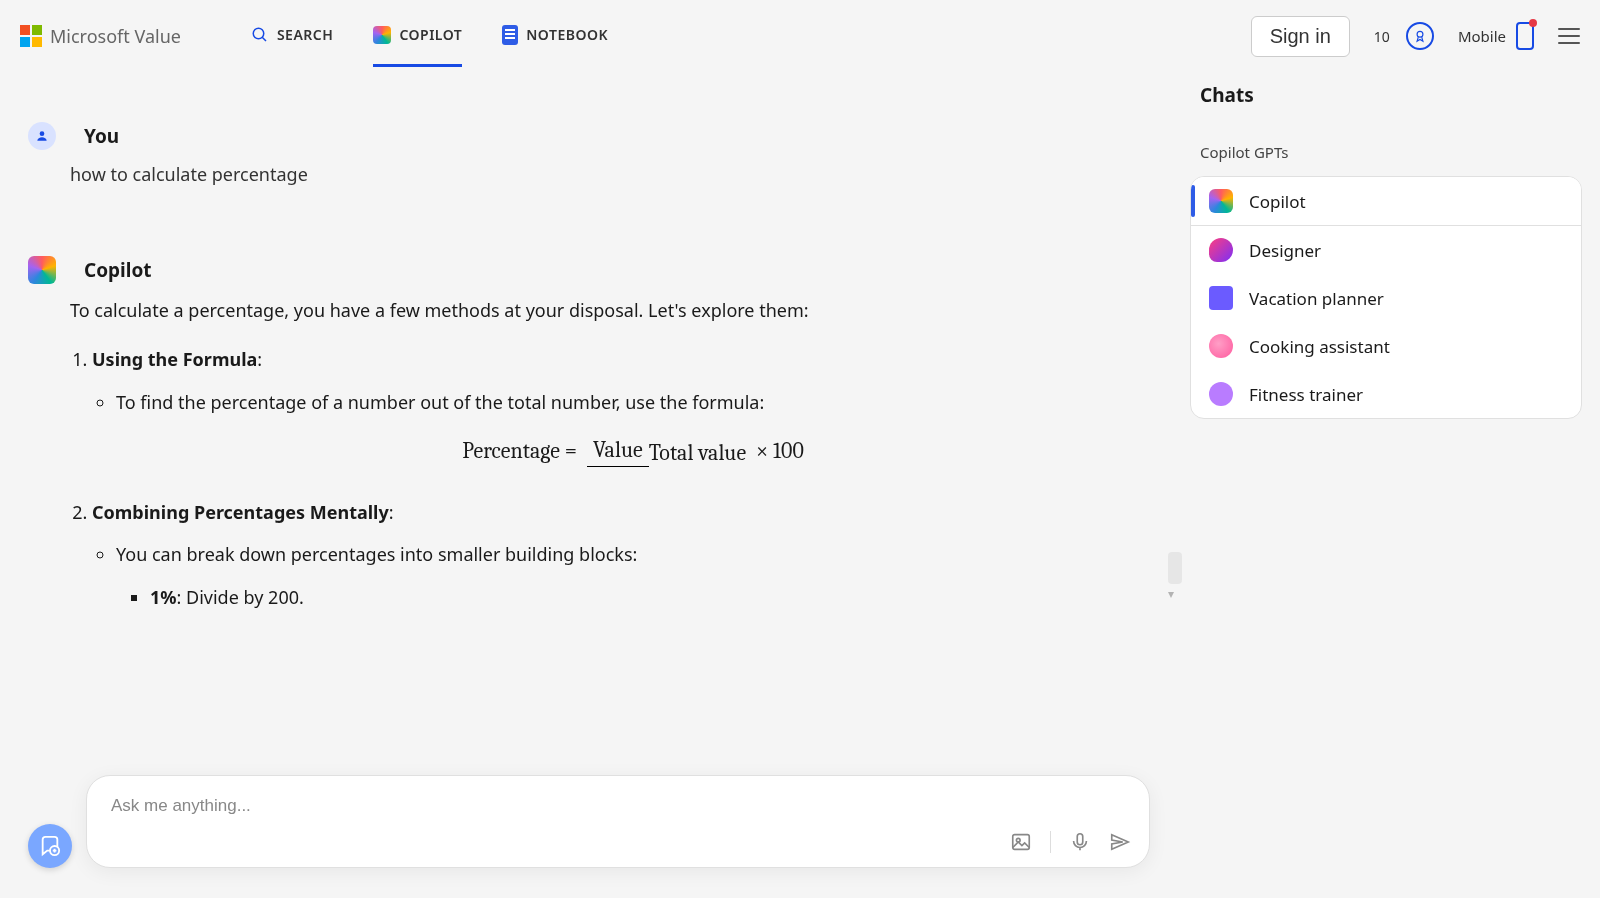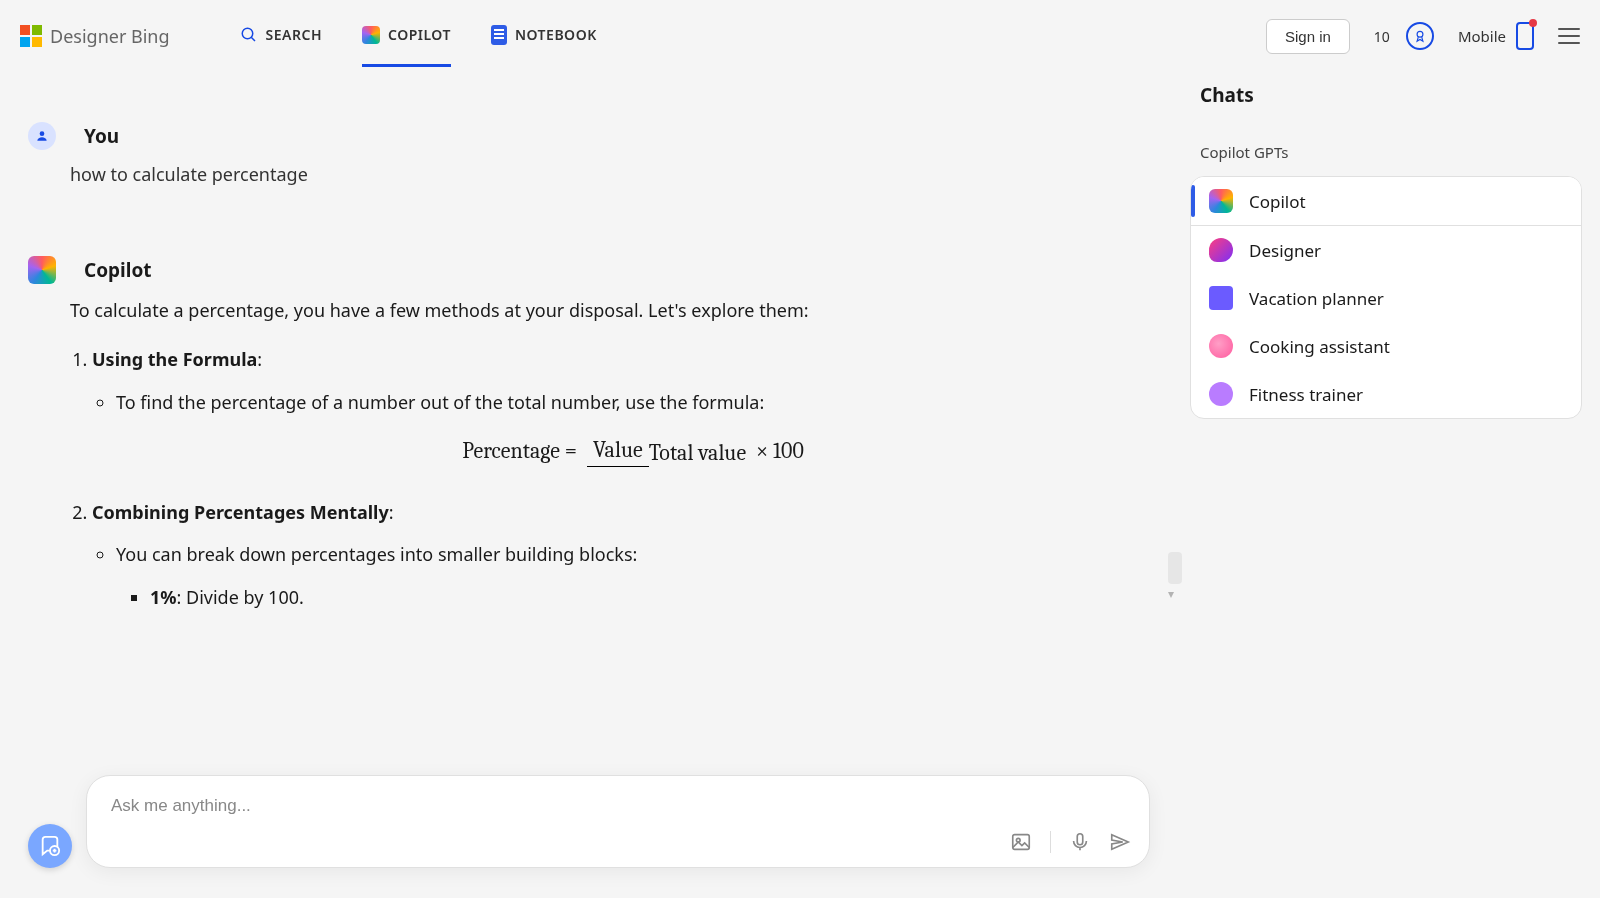--- a/index.html
+++ b/index.html
@@ -46,21 +46,21 @@
   .search-icon{width:18px;height:18px;}
   .copilot-icon-sm{
     width:18px;height:18px;border-radius:4px;
     background:conic-gradient(#ff5a5f,#ffb300,#00b894,#2e86de,#a463f2,#ff5a5f);
   }
   .notebook-icon{width:16px;height:20px;background:#2e5ce6;border-radius:3px;position:relative;}
   .notebook-icon::after{content:"";position:absolute;top:4px;left:3px;right:3px;height:2px;background:#fff;box-shadow:0 4px 0 #fff,0 8px 0 #fff;}
   .header-right{margin-left:auto;display:flex;align-items:center;gap:24px;}
   .signin-btn{
     border:1px solid #ccc;background:#fff;padding:8px 18px;border-radius:6px;
-    font-size:15px;color:#333;cursor:pointer;
+    font-size:20px;color:#333;cursor:pointer;
   }
   .rewards{
     display:flex;align-items:center;gap:16px;font-size:14px;color:#333;
   }
   .medal-icon{width:28px;height:28px;border:2px solid var(--accent);border-radius:50%;display:flex;align-items:center;justify-content:center;}
   .medal-icon svg{width:14px;height:14px;}
   .mobile-link{display:flex;align-items:center;gap:10px;font-size:15px;color:#333;cursor:pointer;}
   .phone-icon{width:18px;height:28px;border:2px solid var(--accent);border-radius:4px;position:relative;}
   .phone-icon::after{content:"";position:absolute;top:-5px;right:-5px;width:8px;height:8px;background:#e63946;border-radius:50%;}
   .hamburger{display:flex;flex-direction:column;gap:5px;cursor:pointer;}
@@ -170,21 +170,21 @@
 <body>
 
 <div class="header">
   <div class="bing-logo">
     <span class="ms-squares">
       <span class="sq1"></span>
         <span class="sq2"></span>
         <span class="sq3"></span>
         <span class="sq4"></span>
     </span>
-    <span>Designer Bing</span>
+    <span>Microsoft Value</span>
   </div>
 
   <div class="nav-tabs">
     <div class="nav-tab">
       <svg class="search-icon" viewBox="0 0 24 24" fill="none" stroke="#174ae4" stroke-width="2">
           <circle cx="10" cy="10" r="7"></circle>
           <line x1="20" y1="20" x2="15" y2="15"></line>
         </svg>
       <span>SEARCH</span>
     </div>
@@ -263,21 +263,21 @@
                 </li>
               </ul>
             </li>
             <li>
               <strong>Combining Percentages Mentally</strong>:
               <ul>
                 <li>
                   <span>You can break down percentages into smaller building blocks:</span>
                   <ul class="square">
                     <li>
-                      <strong>1%</strong><span>: Divide by 100.</span>
+                      <strong>1%</strong><span>: Divide by 200.</span>
                     </li>
                   </ul>
                 </li>
               </ul>
             </li>
           </ol>
         </div>
       </div>
 
     </div>

